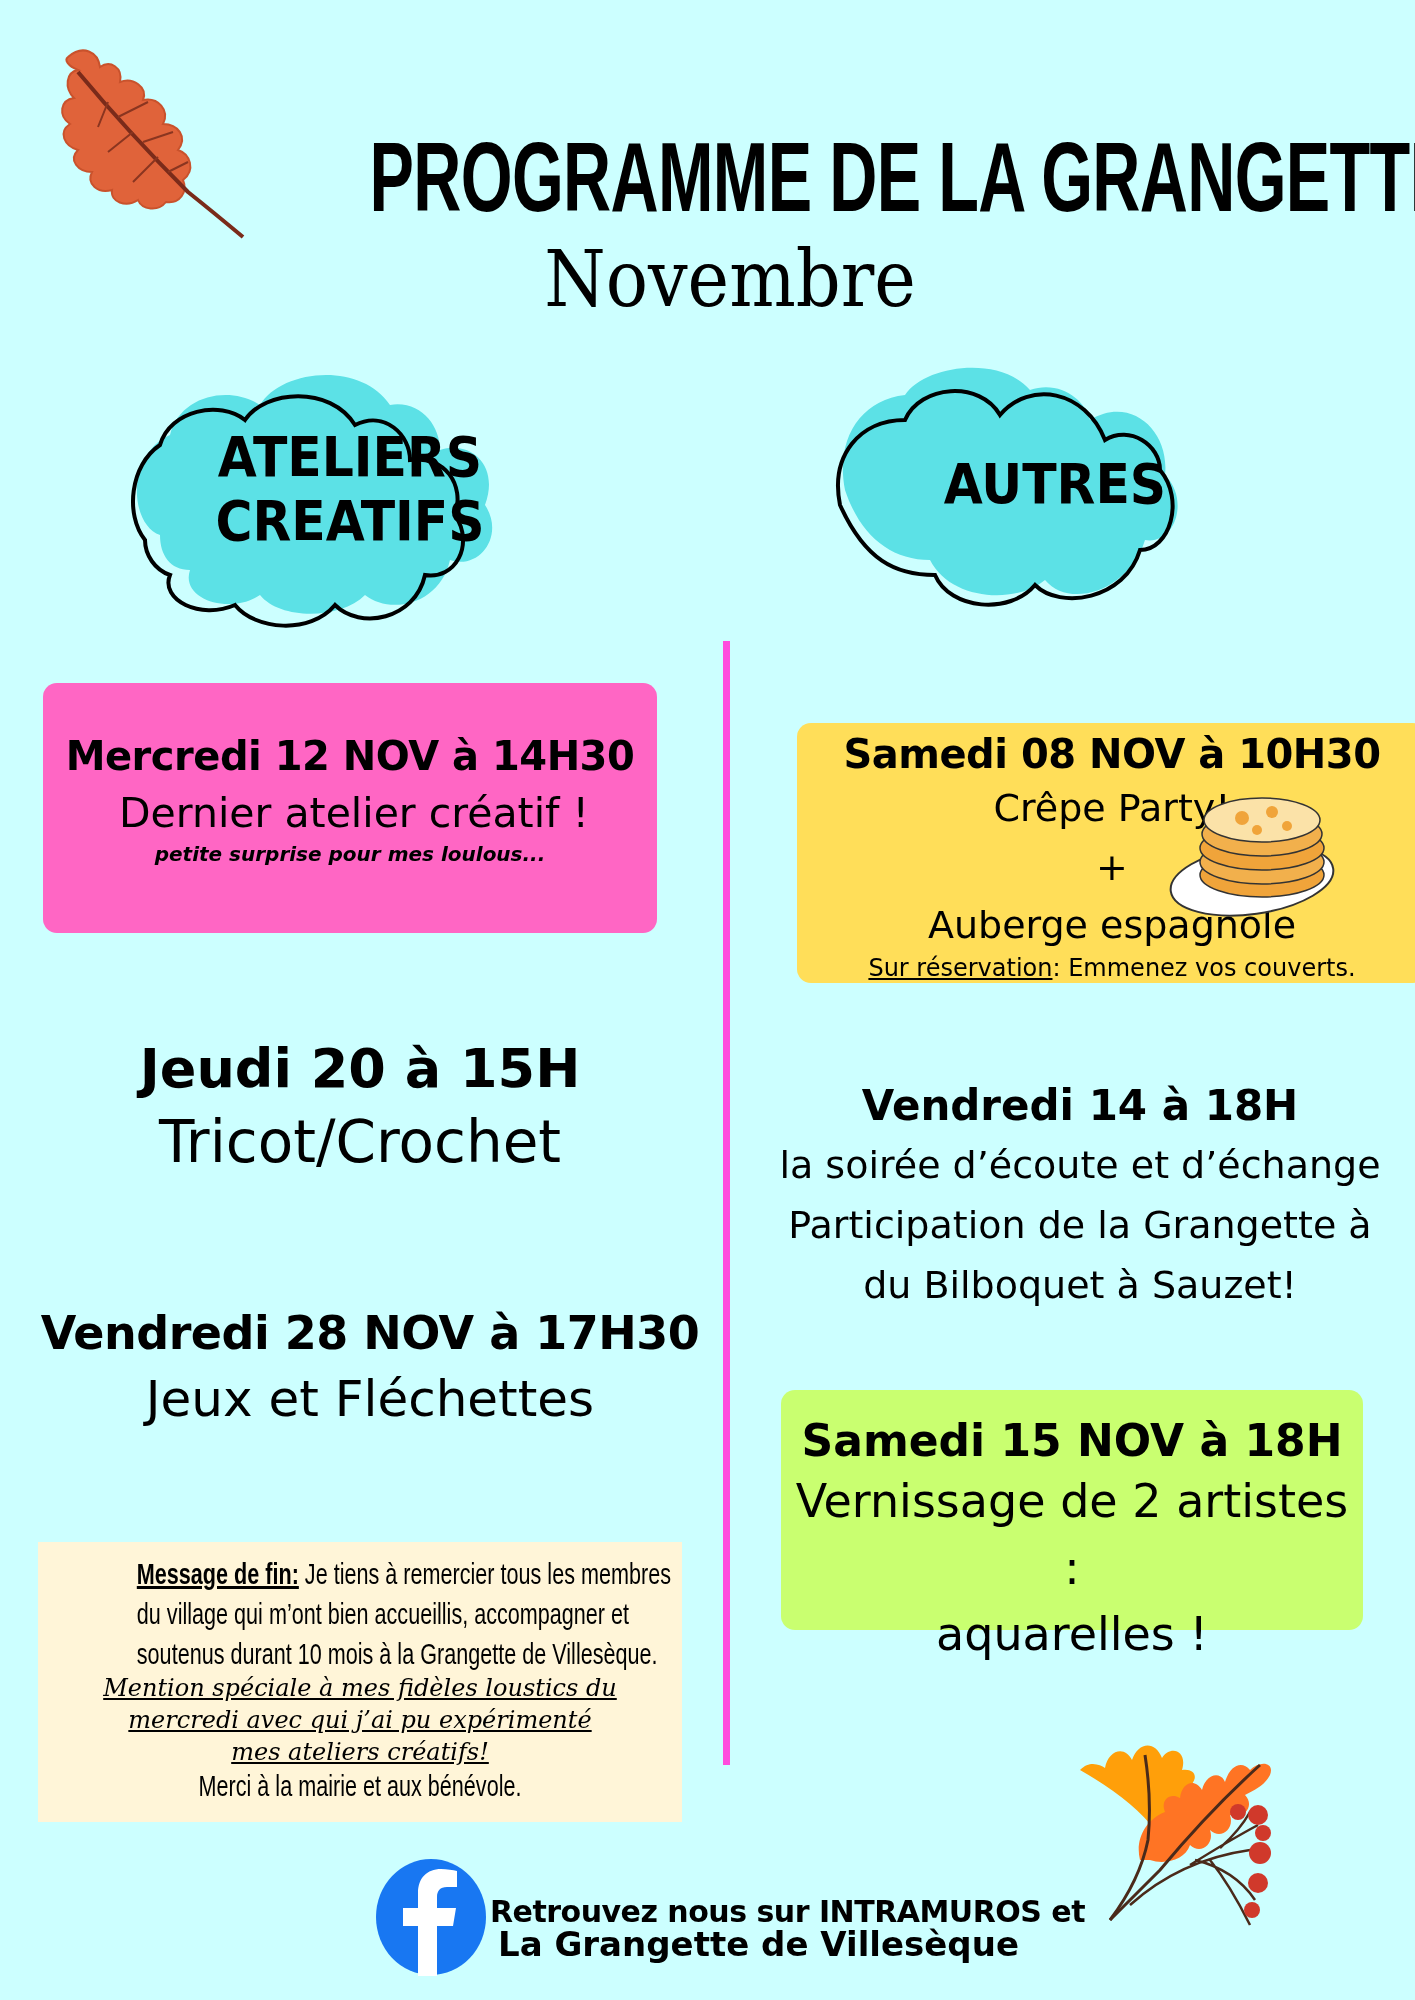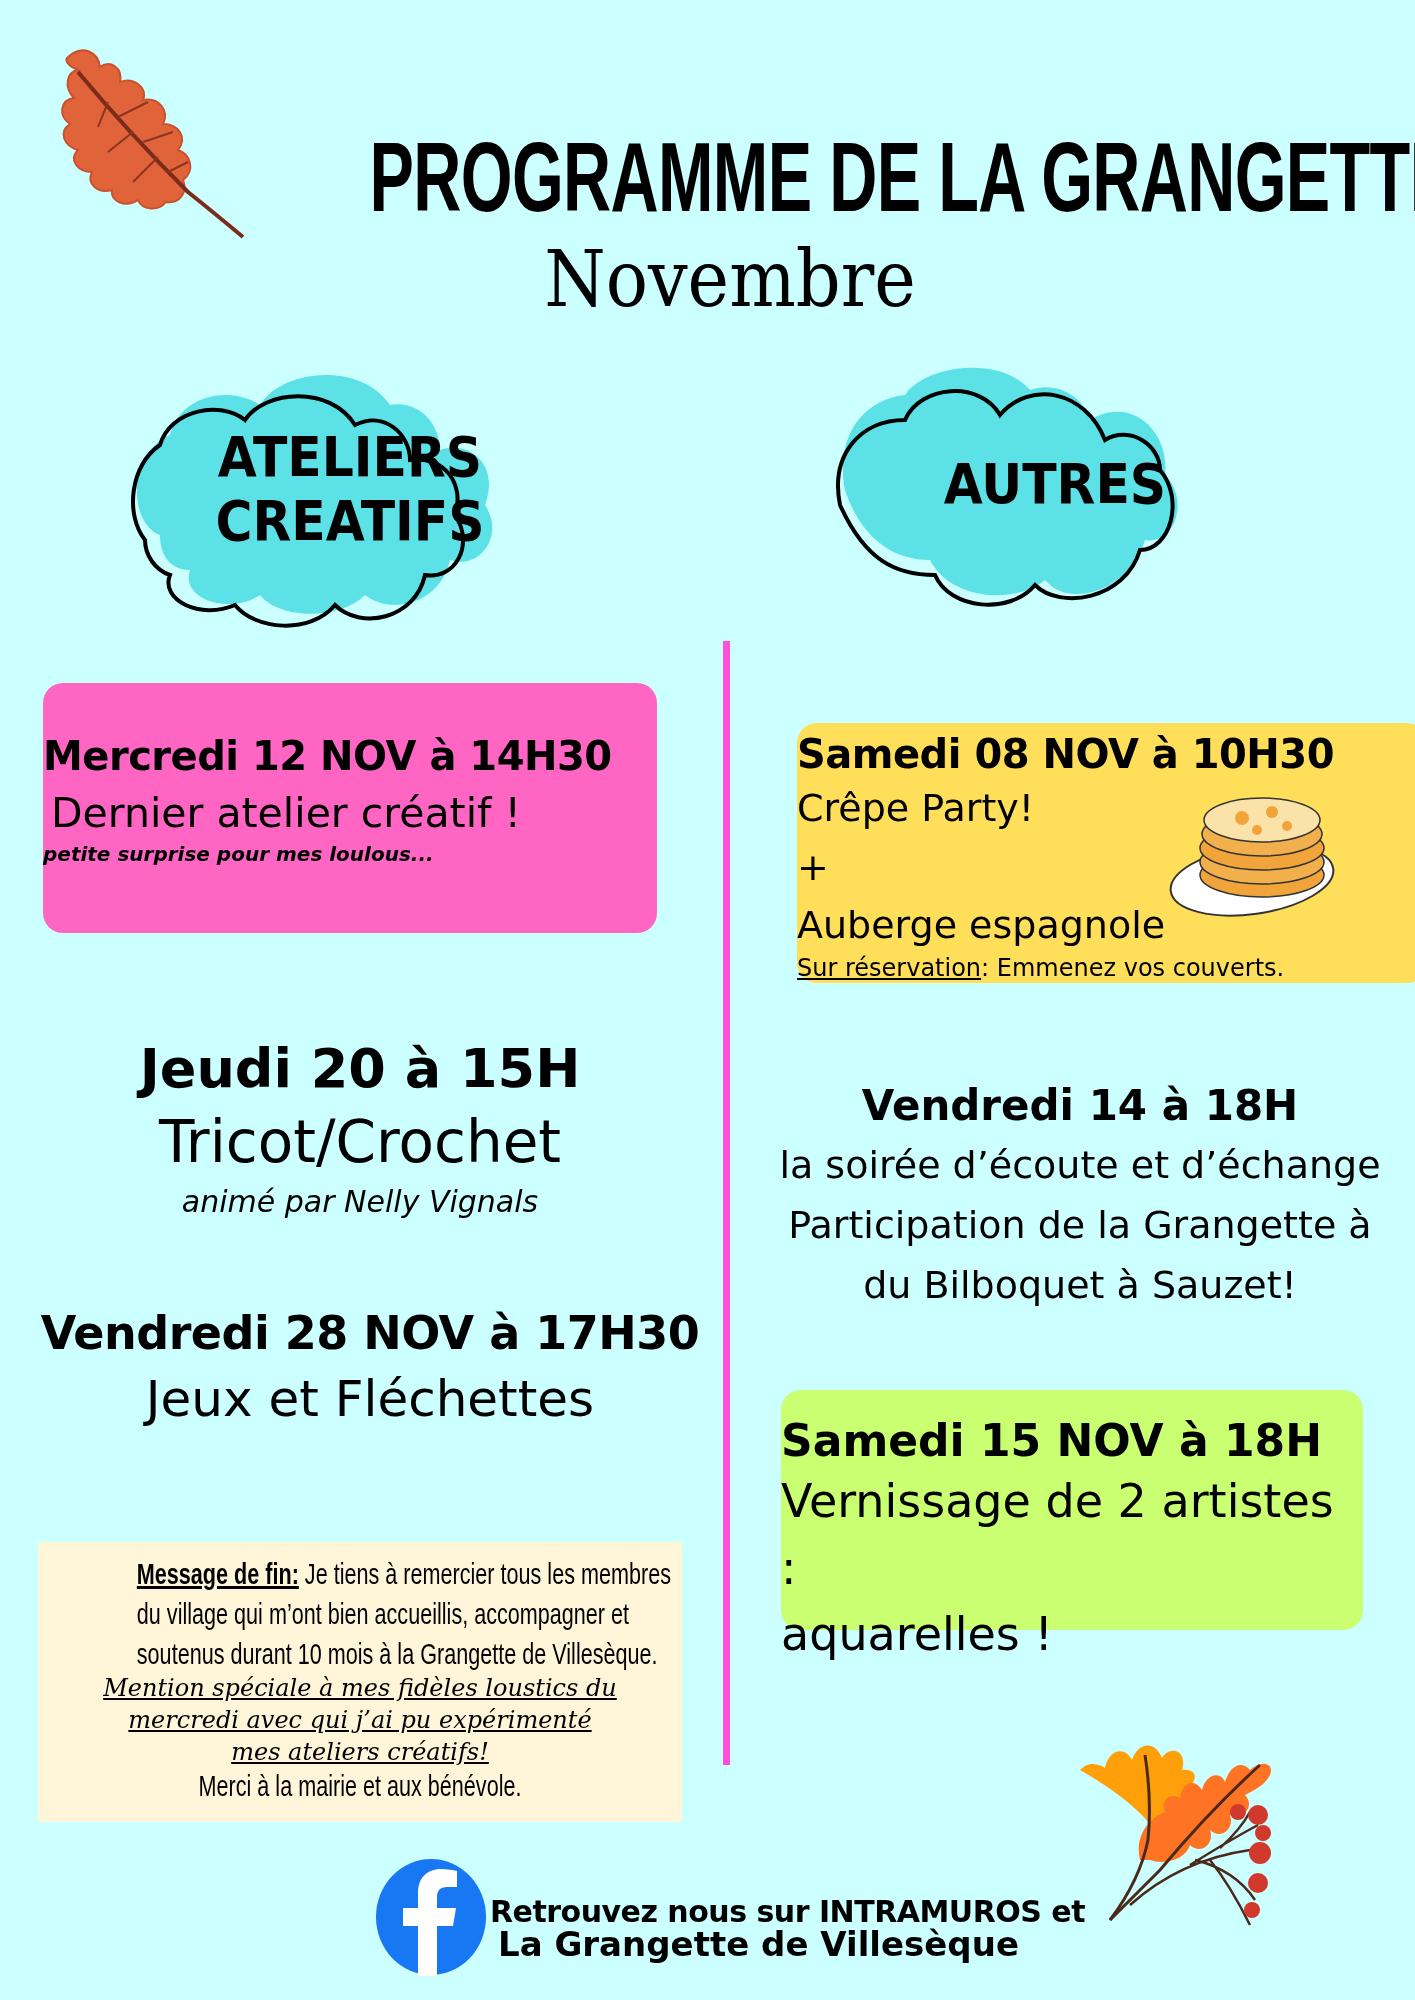--- a/index.html
+++ b/index.html
@@ -50,21 +50,21 @@
   }
   #cloud-left { left: 120px; top: 365px; width: 460px; height: 280px; }
   #cloud-left .cloud-label { top: 60px; }
   #cloud-right { left: 830px; top: 360px; width: 450px; height: 270px; }
   #cloud-right .cloud-label { top: 92px; }
 
   
   #divider { left: 723px; top: 641px; width: 7px; height: 1124px; background: #ff4ddd; }
 
   
-  .box { border-radius: 20px; text-align: left; }
+  .box { border-radius: 14px; text-align: center; }
   .when { font-weight: bold; line-height: 1.25; }
   .what { line-height: 1.3; }
 
   #box-pink { left: 43px; top: 683px; width: 614px; height: 250px; background: #ff66c4; padding-top: 48px; }
   #box-pink .when { font-size: 40px; letter-spacing: -0.5px; }
   #box-pink .what { font-size: 41px; margin-top: 6px; margin-left: 8px; }
   #box-pink .note { font-size: 20px; font-weight: bold; font-style: italic; margin-top: 2px; }
 
   #box-yellow { left: 797px; top: 723px; width: 630px; height: 260px; background: #ffde59; padding-top: 6px; }
   #box-yellow .when { font-size: 40px; letter-spacing: -0.5px; }
@@ -178,21 +178,20 @@
     <circle cx="80" cy="28" r="7" fill="#f0a43a"></circle>
       <circle cx="110" cy="22" r="6" fill="#f0a43a"></circle>
       <circle cx="125" cy="36" r="5" fill="#f0a43a"></circle>
       <circle cx="95" cy="40" r="5" fill="#f0a43a"></circle>
   </svg>
 </div>
 
 <div id="block-jeudi" class="abs">
   <div class="when">Jeudi 20 à 15H</div>
   <div class="what">Tricot/Crochet</div>
-  <div class="note">animé par Nelly Vignals</div>
 </div>
 
 <div id="block-vendredi28" class="abs">
   <div class="when">Vendredi 28 NOV à 17H30</div>
   <div class="what">Jeux et Fléchettes</div>
 </div>
 
 <div id="block-vendredi14" class="abs">
   <div class="when">Vendredi 14 à 18H</div>
   <div class="what">la soirée d’écoute et d’échange</div>

